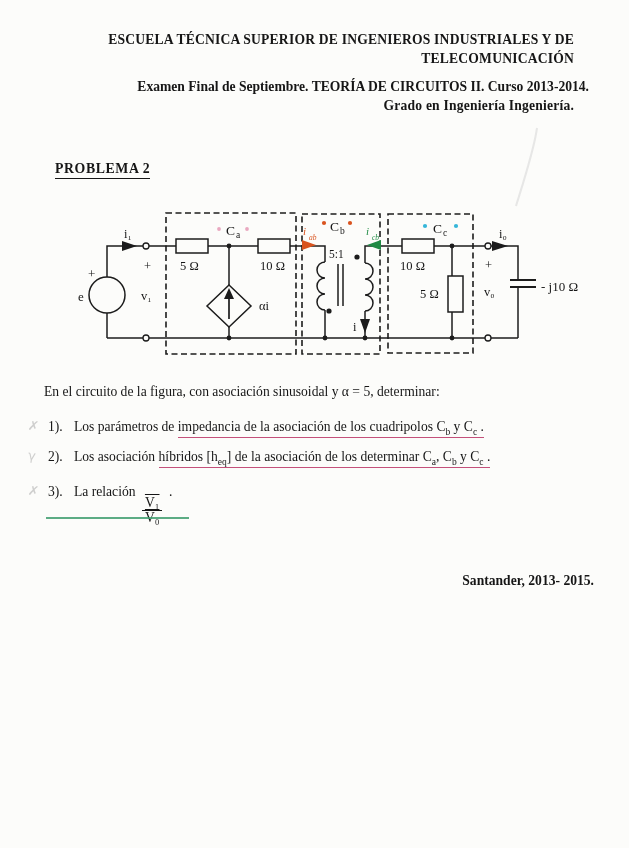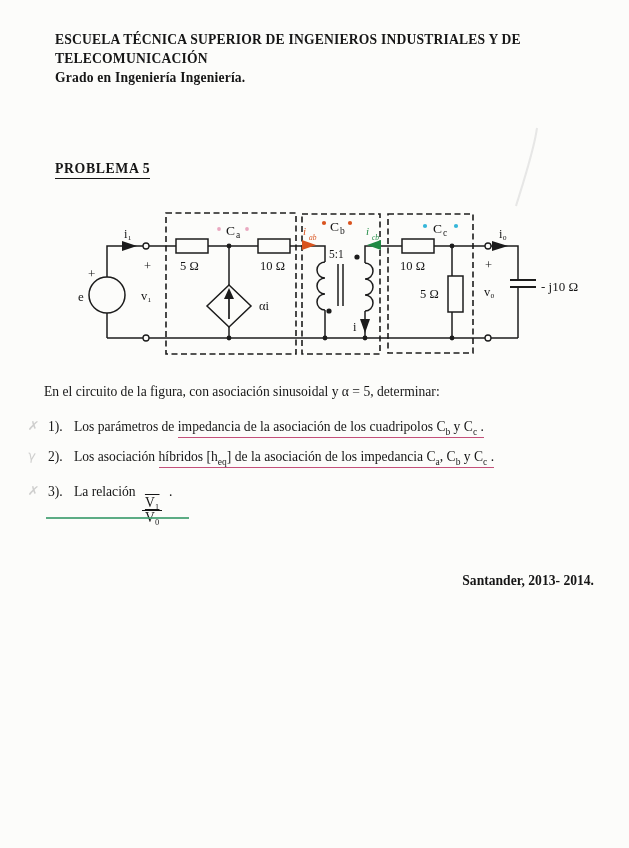--- a/index.html
+++ b/index.html
@@ -5,21 +5,21 @@
   html,body{margin:0;padding:0;}
   body{
     width:629px;height:848px;position:relative;
     background:#fcfcfa;
     font-family:"Liberation Serif","DejaVu Serif",serif;
     color:#161616;
     overflow:hidden;
   }
   .abs{position:absolute;}
   
-  .header{top:30px;left:0;width:629px;text-align:left;font-weight:bold;}
+  .header{top:30px;left:0;width:629px;text-align:right;font-weight:bold;}
   .header .h1{font-size:13.6px;line-height:19px;letter-spacing:.2px;padding:0 55px;}
   .header .h2{font-size:13.6px;line-height:19px;margin-top:9px;padding:0 40px;}
   
   .prob-title{top:161px;left:55px;font-size:13.8px;font-weight:bold;letter-spacing:.6px;
     border-bottom:1.4px solid #161616;padding-bottom:1px;}
   
   .circuit{top:120px;left:0;}
   svg text{font-family:"Liberation Serif","DejaVu Serif",serif;}
   
   .intro{top:384px;left:44px;font-size:13.6px;}
@@ -34,24 +34,25 @@
   .frac .ftop{border-bottom:1.3px solid #161616;padding:0 3px;text-decoration:overline;}
   .frac .fbot{padding:0 3px;text-decoration:overline;}
   .green-line{top:517px;left:46px;width:143px;height:2px;background:#3f9e6e;opacity:.85;}
   .footer{top:573px;left:0;width:594px;text-align:right;font-size:13.6px;font-weight:bold;}
 </style>
 </head>
 <body>
 
 <div class="abs header">
   <div class="h1">ESCUELA TÉCNICA SUPERIOR DE INGENIEROS INDUSTRIALES Y DE TELECOMUNICACIÓN</div>
+  <div class="h2">Examen Final de Septiembre.  TEORÍA DE CIRCUITOS II. Curso 2013-2014.</div>
   <div class="h1">Grado en Ingeniería Ingeniería.</div>
 </div>
 
-<div class="abs prob-title">PROBLEMA 5</div>
+<div class="abs prob-title">PROBLEMA 2</div>
 
 <svg class="abs circuit" width="629" height="260" viewBox="0 120 629 260">
 
   <path d="M537,128 C534,150 524,180 516,206" stroke="#d8d8d8" stroke-width="2" fill="none" opacity="0.6"></path>
 
   <g stroke="#1c1c1c" stroke-width="1.5" fill="none">
     <circle cx="107" cy="295" r="18"></circle>
     <path d="M107,277 V246 H176"></path>
     <rect x="176" y="239" width="32" height="14"></rect>
     <path d="M208,246 H258"></path>
@@ -157,27 +158,27 @@
 
 <div class="abs qitem" style="top:419px;">
   <span class="mark">✗</span>
   <span class="num">1).</span>
   <span><span><span>Los parámetros de </span></span><span class="u-pink"><span>impedancia de la asociación de los cuadripolos C</span><sub>b</sub><span> y C</span><sub>c</sub><span> .</span></span></span>
 </div>
 
 <div class="abs qitem" style="top:449px;">
   <span class="mark">γ</span>
   <span class="num">2).</span>
-  <span><span><span>Los asociación </span></span><span class="u-pink"><span>híbridos [h</span><sub>eq</sub><span>] de la asociación de los impedancia C</span><sub>a</sub><span>, C</span><sub>b</sub><span> y C</span><sub>c</sub><span> .</span></span></span>
+  <span><span><span>Los asociación </span></span><span class="u-pink"><span>híbridos [h</span><sub>eq</sub><span>] de la asociación de los determinar C</span><sub>a</sub><span>, C</span><sub>b</sub><span> y C</span><sub>c</sub><span> .</span></span></span>
 </div>
 
 <div class="abs qitem" style="top:484px;">
   <span class="mark">✗</span>
   <span class="num">3).</span>
   <span><span><span>La relación </span></span><span class="frac">
         <span class="ftop">V₁</span>
         <span class="fbot">V₀</span>
       </span><span> .</span></span>
 </div>
 
 <div class="abs green-line"></div>
 
-<div class="abs footer">Santander, 2013- 2014.</div>
+<div class="abs footer">Santander, 2013- 2015.</div>
 
 </body></html>

